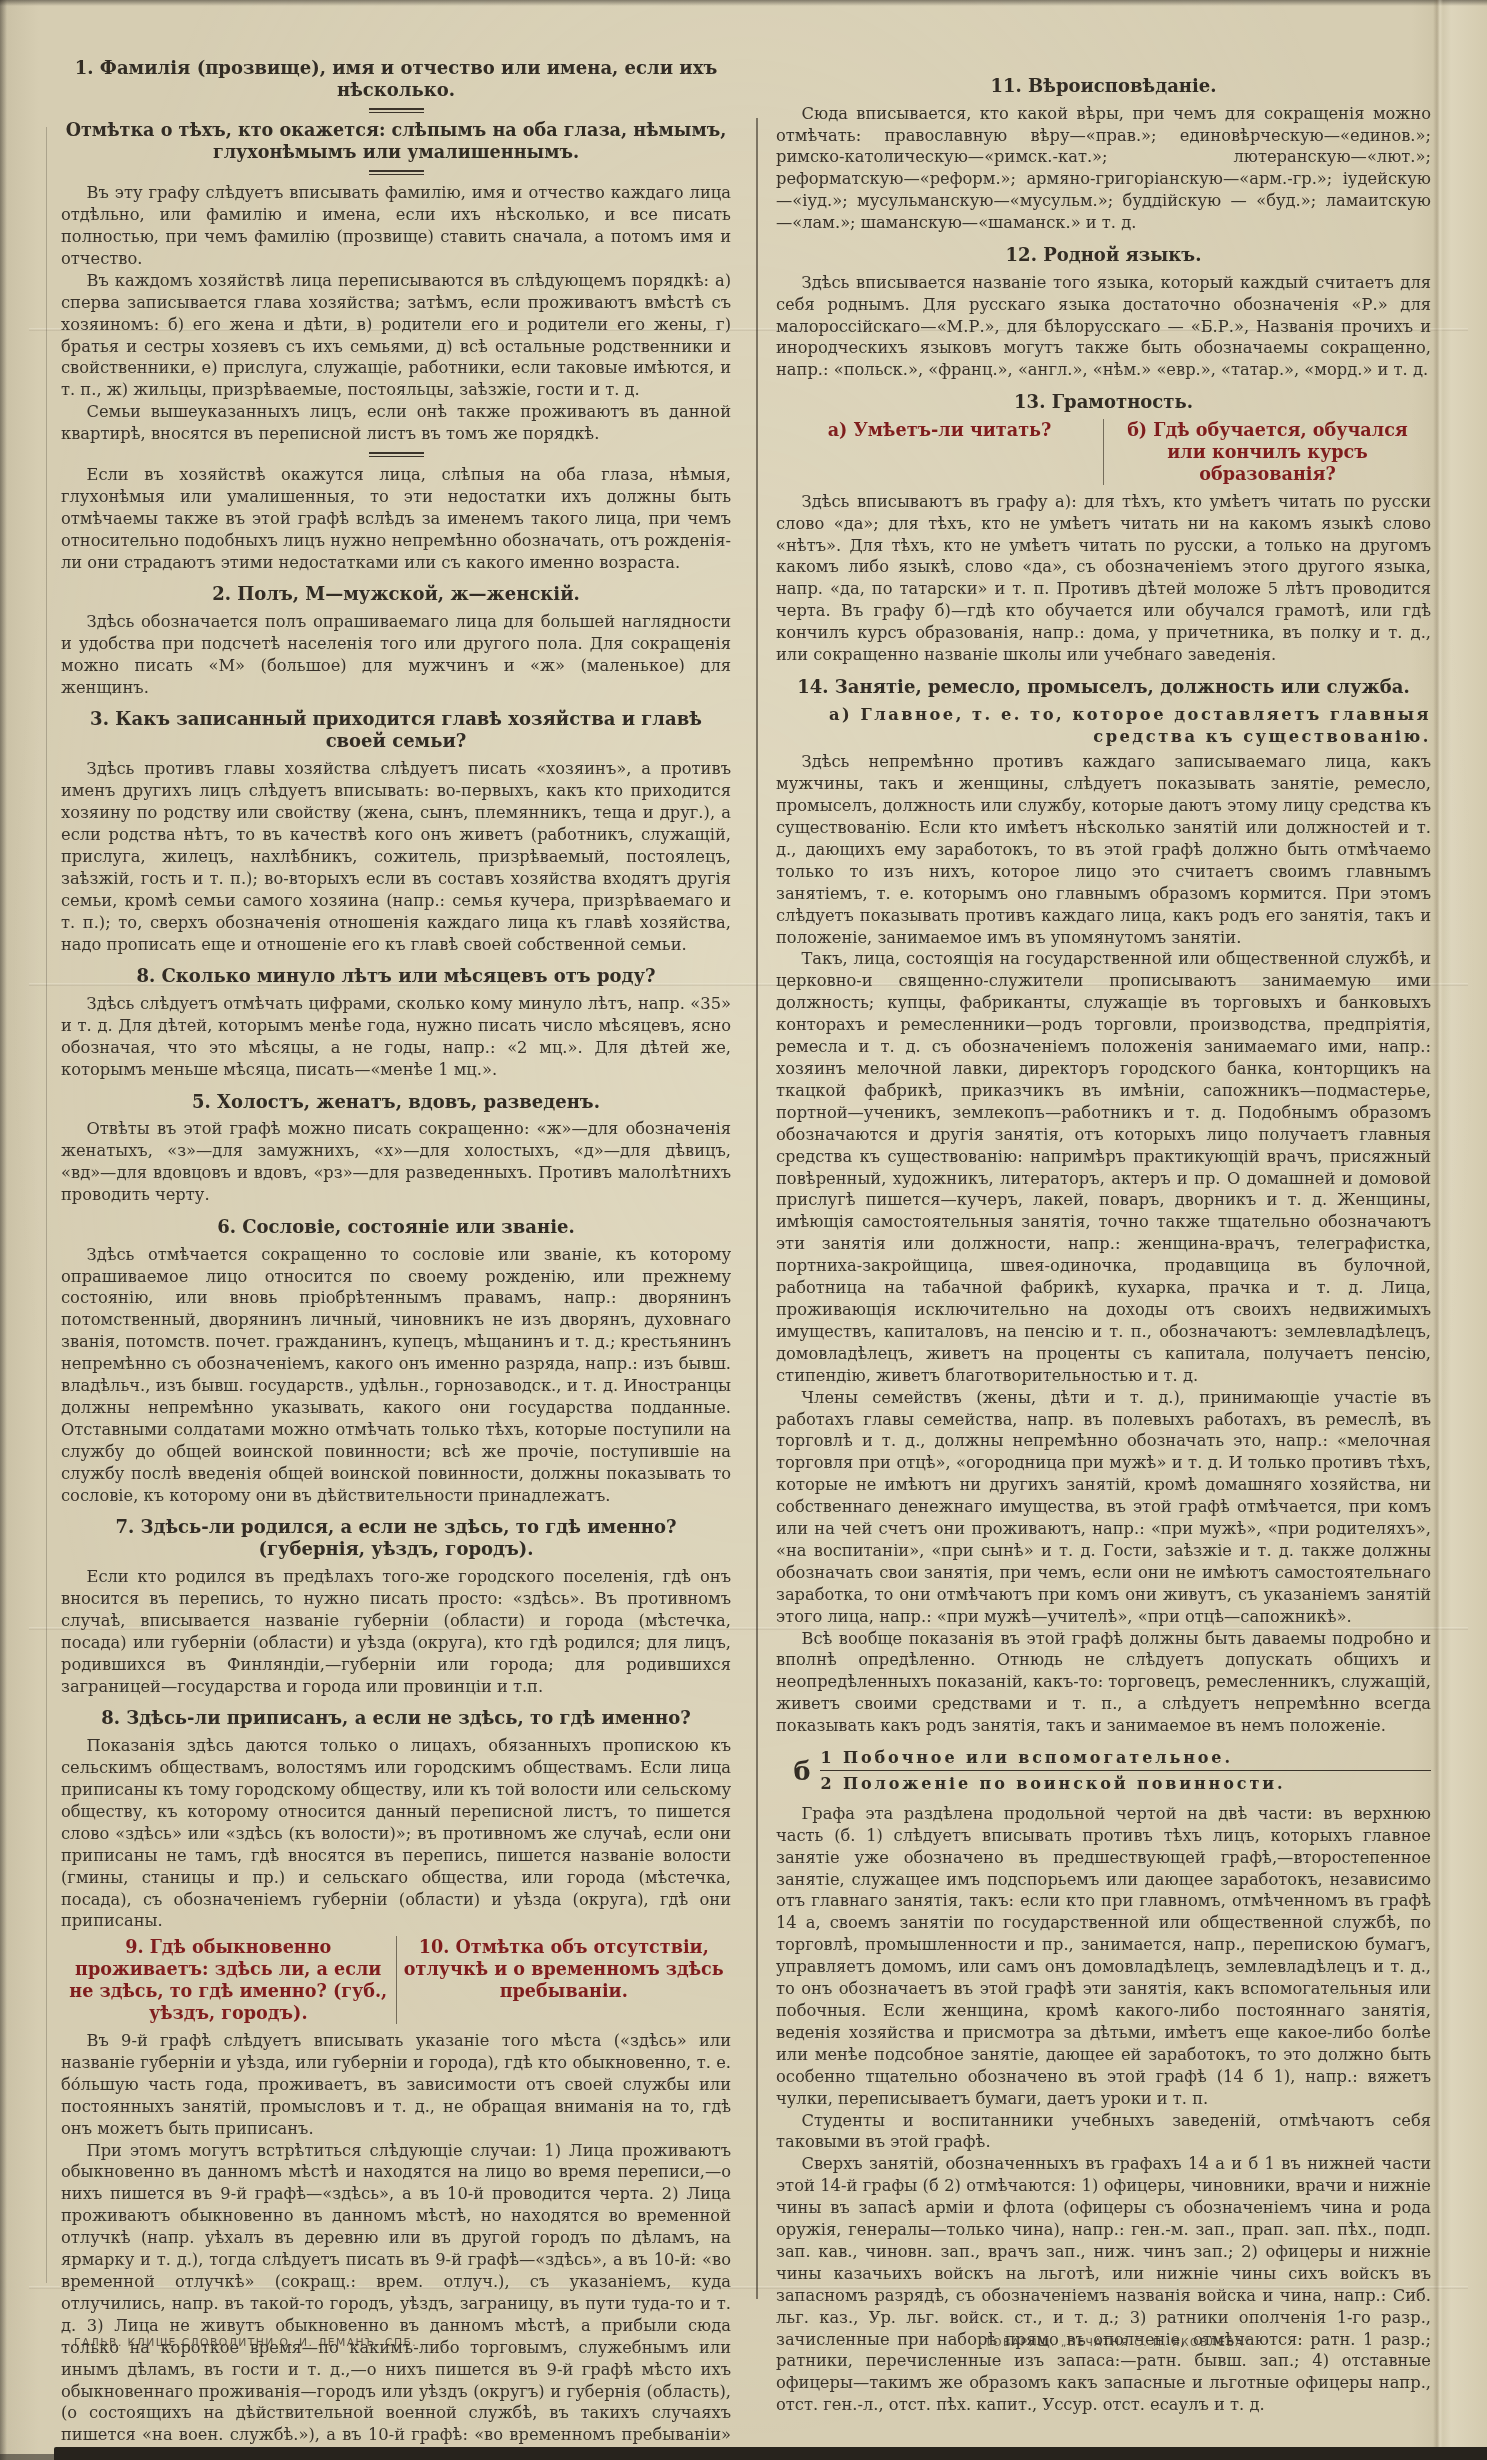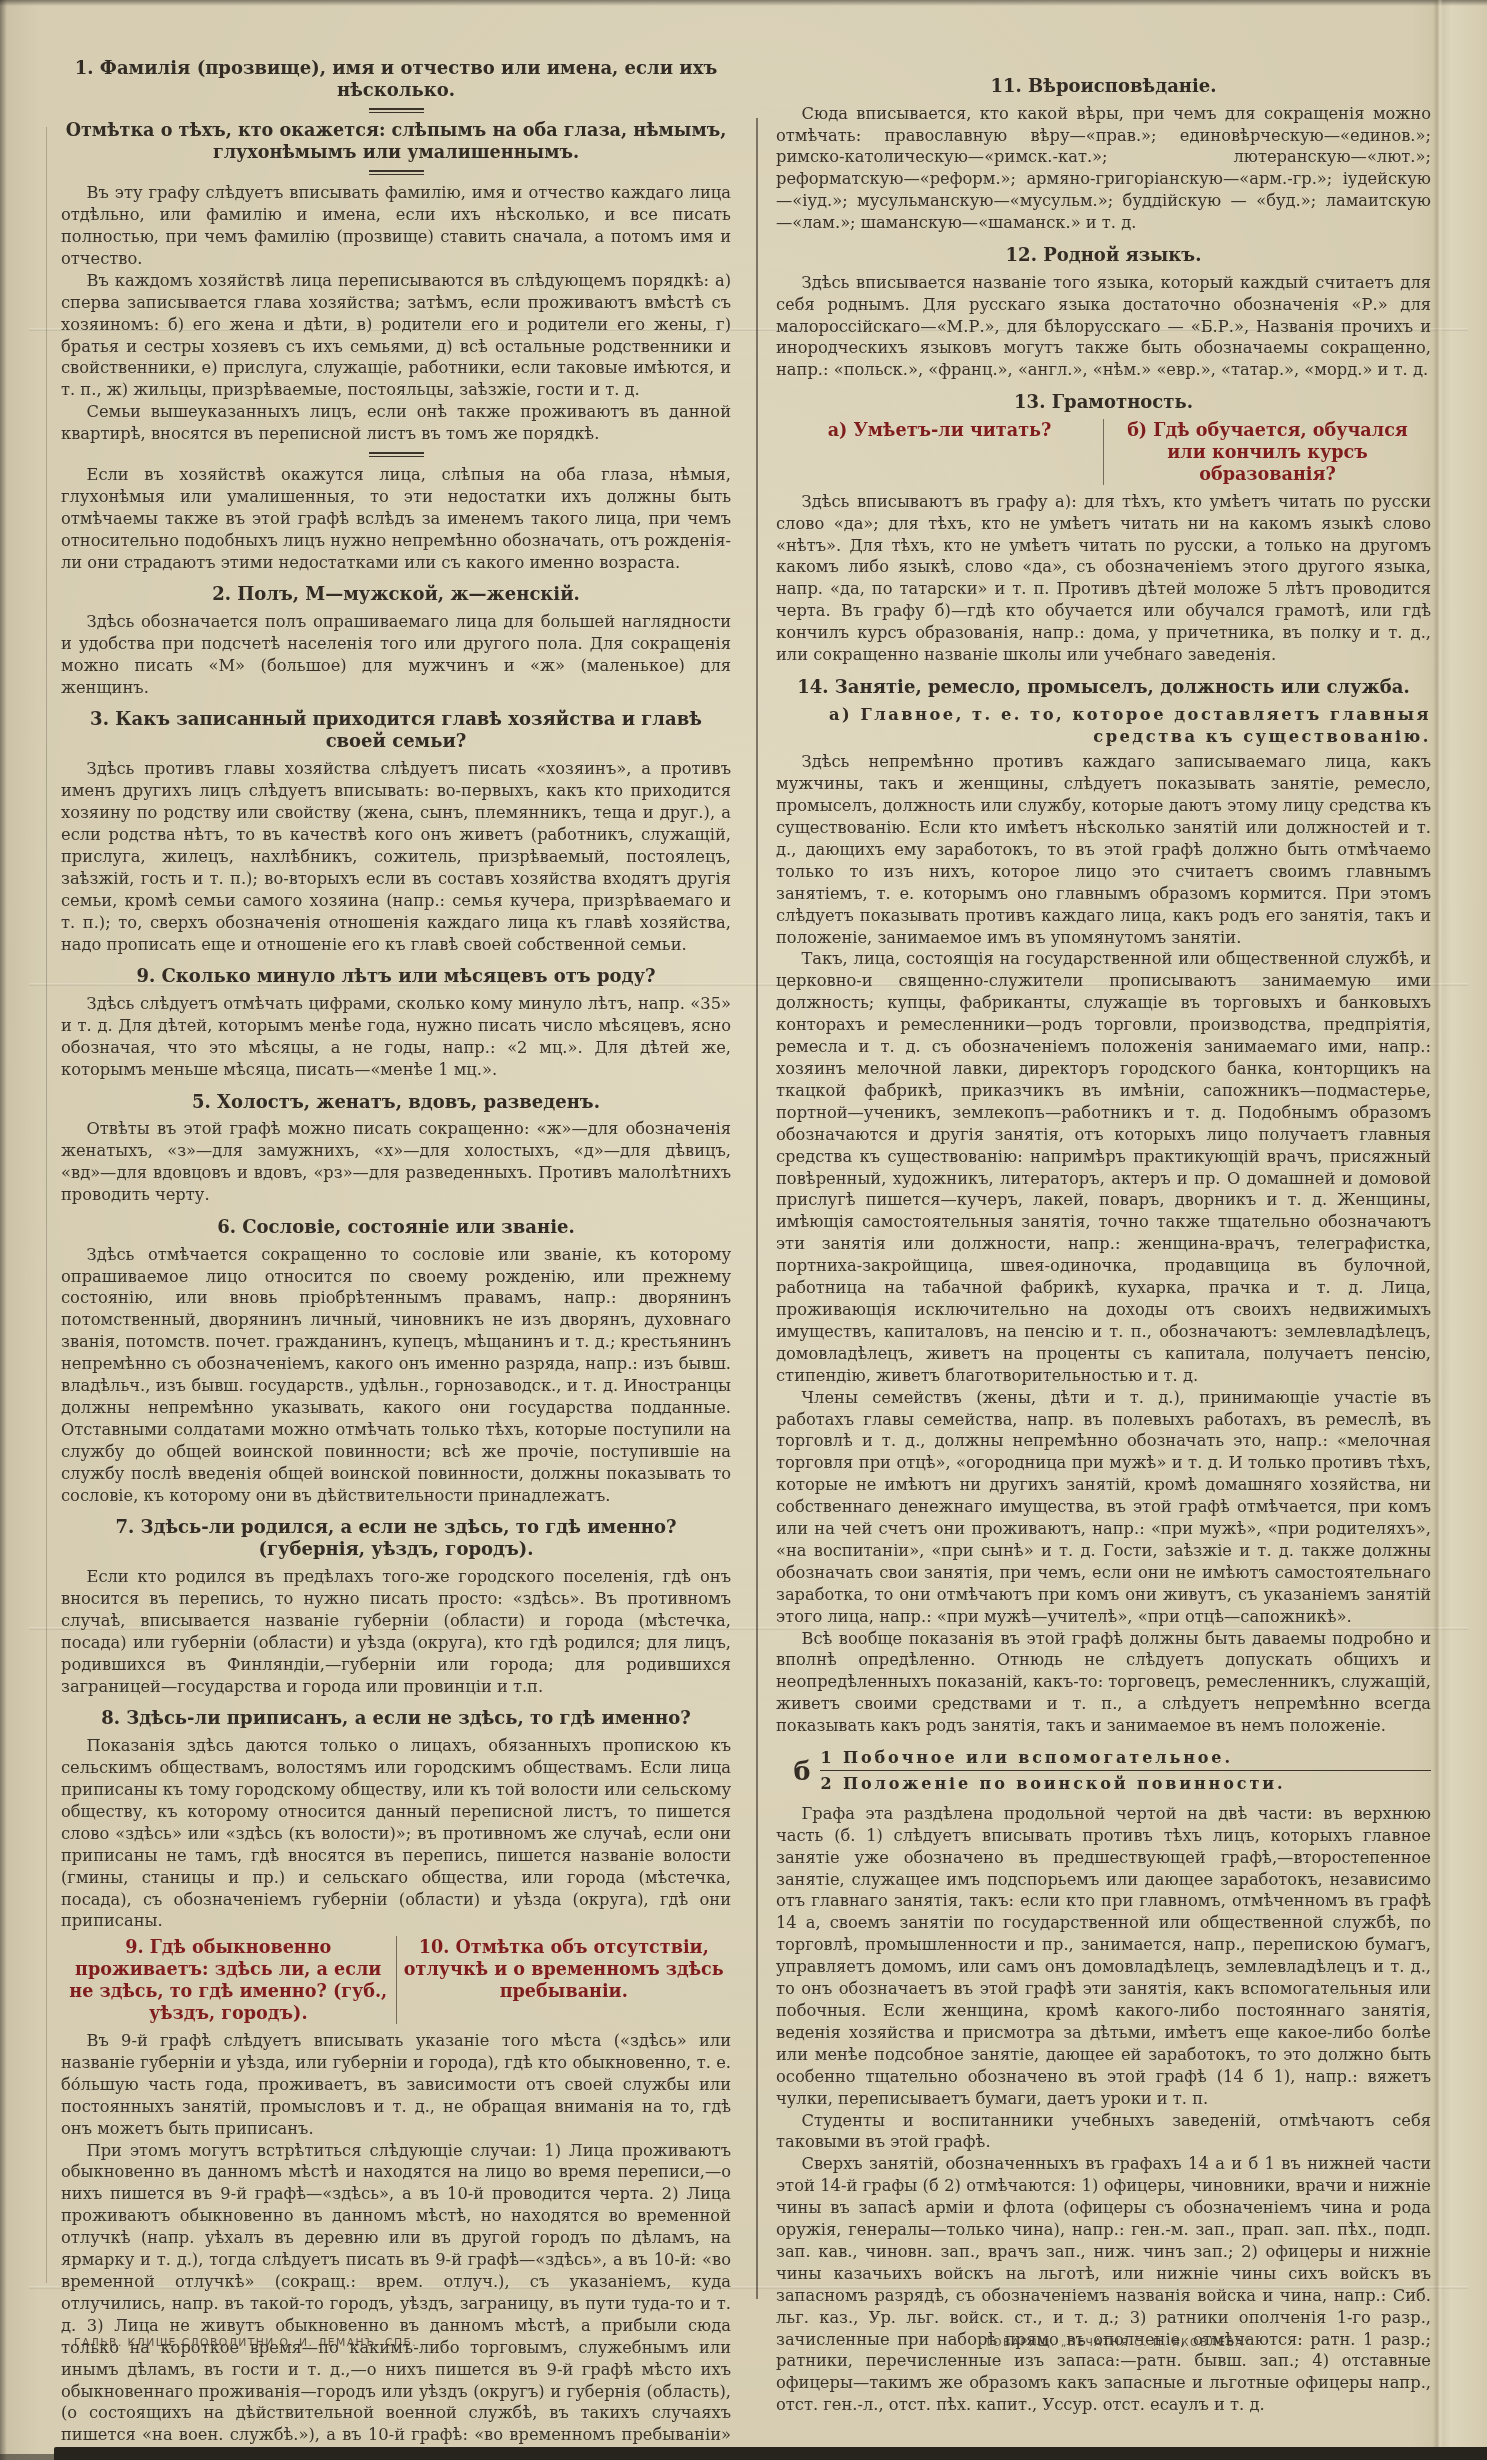--- a/index.html
+++ b/index.html
@@ -69,21 +69,21 @@
   <p>Семьи вышеуказанныхъ лицъ, если онѣ также проживаютъ въ данной квартирѣ, вносятся въ переписной листъ въ томъ же порядкѣ.</p>
   <div class="rule2"></div>
   <p>Если въ хозяйствѣ окажутся лица, слѣпыя на оба глаза, нѣмыя, глухонѣмыя или умалишенныя, то эти недостатки ихъ должны быть отмѣчаемы также въ этой графѣ вслѣдъ за именемъ такого лица, при чемъ относительно подобныхъ лицъ нужно непремѣнно обозначать, отъ рожденія-ли они страдаютъ этими недостатками или съ какого именно возраста.</p>
 
   <h3>2. Полъ, М—мужской, ж—женскій.</h3>
   <p>Здѣсь обозначается полъ опрашиваемаго лица для большей наглядности и удобства при подсчетѣ населенія того или другого пола. Для сокращенія можно писать «М» (большое) для мужчинъ и «ж» (маленькое) для женщинъ.</p>
 
   <h3>3. Какъ записанный приходится главѣ хозяйства и главѣ своей семьи?</h3>
   <p>Здѣсь противъ главы хозяйства слѣдуетъ писать «хозяинъ», а противъ именъ другихъ лицъ слѣдуетъ вписывать: во-первыхъ, какъ кто приходится хозяину по родству или свойству (жена, сынъ, племянникъ, теща и друг.), а если родства нѣтъ, то въ качествѣ кого онъ живетъ (работникъ, служащій, прислуга, жилецъ, нахлѣбникъ, сожитель, призрѣваемый, постоялецъ, заѣзжій, гость и т. п.); во-вторыхъ если въ составъ хозяйства входятъ другія семьи, кромѣ семьи самого хозяина (напр.: семья кучера, призрѣваемаго и т. п.); то, сверхъ обозначенія отношенія каждаго лица къ главѣ хозяйства, надо прописать еще и отношеніе его къ главѣ своей собственной семьи.</p>
 
-  <h3>9. Сколько минуло лѣтъ или мѣсяцевъ отъ роду?</h3>
+  <h3>8. Сколько минуло лѣтъ или мѣсяцевъ отъ роду?</h3>
   <p>Здѣсь слѣдуетъ отмѣчать цифрами, сколько кому минуло лѣтъ, напр. «35» и т. д. Для дѣтей, которымъ менѣе года, нужно писать число мѣсяцевъ, ясно обозначая, что это мѣсяцы, а не годы, напр.: «2 мц.». Для дѣтей же, которымъ меньше мѣсяца, писать—«менѣе 1 мц.».</p>
 
   <h3>5. Холостъ, женатъ, вдовъ, разведенъ.</h3>
   <p>Отвѣты въ этой графѣ можно писать сокращенно: «ж»—для обозначенія женатыхъ, «з»—для замужнихъ, «х»—для холостыхъ, «д»—для дѣвицъ, «вд»—для вдовцовъ и вдовъ, «рз»—для разведенныхъ. Противъ малолѣтнихъ проводить черту.</p>
 
   <h3>6. Сословіе, состояніе или званіе.</h3>
   <p>Здѣсь отмѣчается сокращенно то сословіе или званіе, къ которому опрашиваемое лицо относится по своему рожденію, или прежнему состоянію, или вновь пріобрѣтеннымъ правамъ, напр.: дворянинъ потомственный, дворянинъ личный, чиновникъ не изъ дворянъ, духовнаго званія, потомств. почет. гражданинъ, купецъ, мѣщанинъ и т. д.; крестьянинъ непремѣнно съ обозначеніемъ, какого онъ именно разряда, напр.: изъ бывш. владѣльч., изъ бывш. государств., удѣльн., горнозаводск., и т. д. Иностранцы должны непремѣнно указывать, какого они государства подданные. Отставными солдатами можно отмѣчать только тѣхъ, которые поступили на службу до общей воинской повинности; всѣ же прочіе, поступившіе на службу послѣ введенія общей воинской повинности, должны показывать то сословіе, къ которому они въ дѣйствительности принадлежатъ.</p>
 
   <h3>7. Здѣсь-ли родился, а если не здѣсь, то гдѣ именно? (губернія, уѣздъ, городъ).</h3>
   <p>Если кто родился въ предѣлахъ того-же городского поселенія, гдѣ онъ вносится въ перепись, то нужно писать просто: «здѣсь». Въ противномъ случаѣ, вписывается названіе губерніи (области) и города (мѣстечка, посада) или губерніи (области) и уѣзда (округа), кто гдѣ родился; для лицъ, родившихся въ Финляндіи,—губерніи или города; для родившихся заграницей—государства и города или провинціи и т.п.</p>

